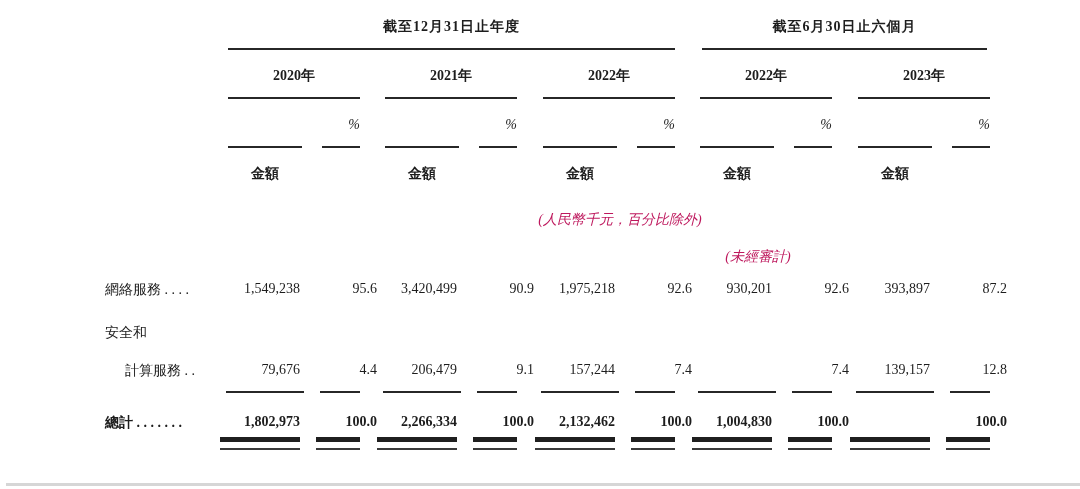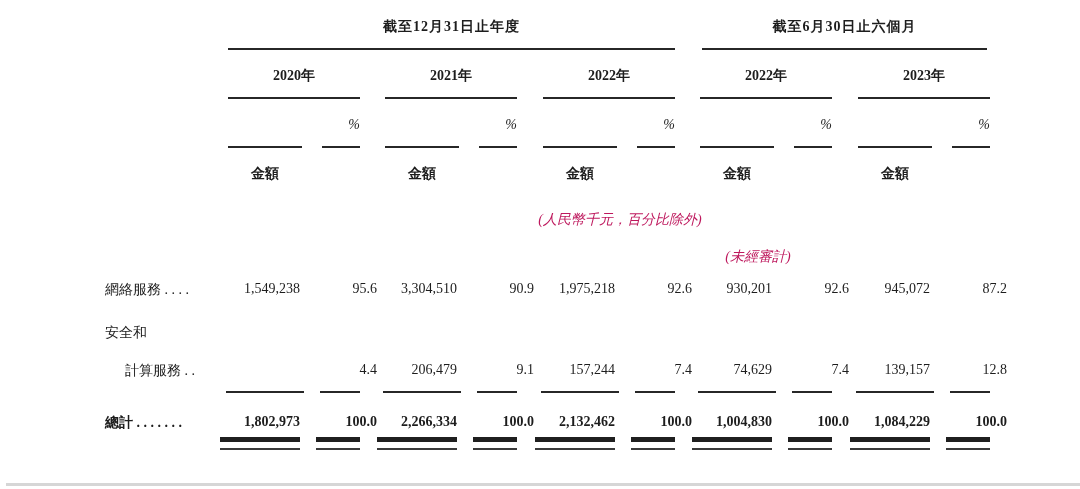--- a/index.html
+++ b/index.html
@@ -78,39 +78,40 @@
 
   <div class="group" style="left:228px">
     <div class="abs year">2020年</div>
     <div class="abs year-line"></div>
     <div class="abs colhead-amt">金額</div>
     <div class="abs colhead-pct">%</div>
     <div class="abs amt-line"></div>
     <div class="abs pct-line"></div>
     <div class="abs val-amt r1">1,549,238</div>
     <div class="abs val-pct r1">95.6</div>
+    <div class="abs val-amt r3">79,676</div>
     <div class="abs val-pct r3">4.4</div>
     <div class="abs sub-line-amt"></div>
     <div class="abs sub-line-pct"></div>
     <div class="abs val-amt r4 bold">1,802,973</div>
     <div class="abs val-pct r4 bold">100.0</div>
     <div class="abs tot-thick-amt"></div>
     <div class="abs tot-thin-amt"></div>
     <div class="abs tot-thick-pct"></div>
     <div class="abs tot-thin-pct"></div>
   </div>
 
   <div class="group" style="left:385px">
     <div class="abs year">2021年</div>
     <div class="abs year-line"></div>
     <div class="abs colhead-amt">金額</div>
     <div class="abs colhead-pct">%</div>
     <div class="abs amt-line"></div>
     <div class="abs pct-line"></div>
-    <div class="abs val-amt r1">3,304,510</div>
+    <div class="abs val-amt r1">3,420,499</div>
     <div class="abs val-pct r1">90.9</div>
     <div class="abs val-amt r3">206,479</div>
     <div class="abs val-pct r3">9.1</div>
     <div class="abs sub-line-amt"></div>
     <div class="abs sub-line-pct"></div>
     <div class="abs val-amt r4 bold">2,266,334</div>
     <div class="abs val-pct r4 bold">100.0</div>
     <div class="abs tot-thick-amt"></div>
     <div class="abs tot-thin-amt"></div>
     <div class="abs tot-thick-pct"></div>
@@ -140,46 +141,44 @@
 
   <div class="group" style="left:700px">
     <div class="abs year">2022年</div>
     <div class="abs year-line"></div>
     <div class="abs colhead-amt">金額</div>
     <div class="abs colhead-pct">%</div>
     <div class="abs amt-line"></div>
     <div class="abs pct-line"></div>
     <div class="abs val-amt r1">930,201</div>
     <div class="abs val-pct r1">92.6</div>
-    <div class="abs val-amt r3">74,629</div>
     <div class="abs val-pct r3">7.4</div>
     <div class="abs sub-line-amt"></div>
     <div class="abs sub-line-pct"></div>
     <div class="abs val-amt r4 bold">1,004,830</div>
     <div class="abs val-pct r4 bold">100.0</div>
     <div class="abs tot-thick-amt"></div>
     <div class="abs tot-thin-amt"></div>
     <div class="abs tot-thick-pct"></div>
     <div class="abs tot-thin-pct"></div>
   </div>
 
   <div class="group" style="left:858px">
     <div class="abs year">2023年</div>
     <div class="abs year-line"></div>
     <div class="abs colhead-amt">金額</div>
     <div class="abs colhead-pct">%</div>
     <div class="abs amt-line"></div>
     <div class="abs pct-line"></div>
-    <div class="abs val-amt r1">945,072</div>
+    <div class="abs val-amt r1">393,897</div>
     <div class="abs val-pct r1">87.2</div>
     <div class="abs val-amt r3">139,157</div>
     <div class="abs val-pct r3">12.8</div>
     <div class="abs sub-line-amt"></div>
     <div class="abs sub-line-pct"></div>
-    <div class="abs val-amt r4 bold">1,084,229</div>
     <div class="abs val-pct r4 bold">100.0</div>
     <div class="abs tot-thick-amt"></div>
     <div class="abs tot-thin-amt"></div>
     <div class="abs tot-thick-pct"></div>
     <div class="abs tot-thin-pct"></div>
   </div>
 
   <div class="abs bottom-rule"></div>
 
 </div>

